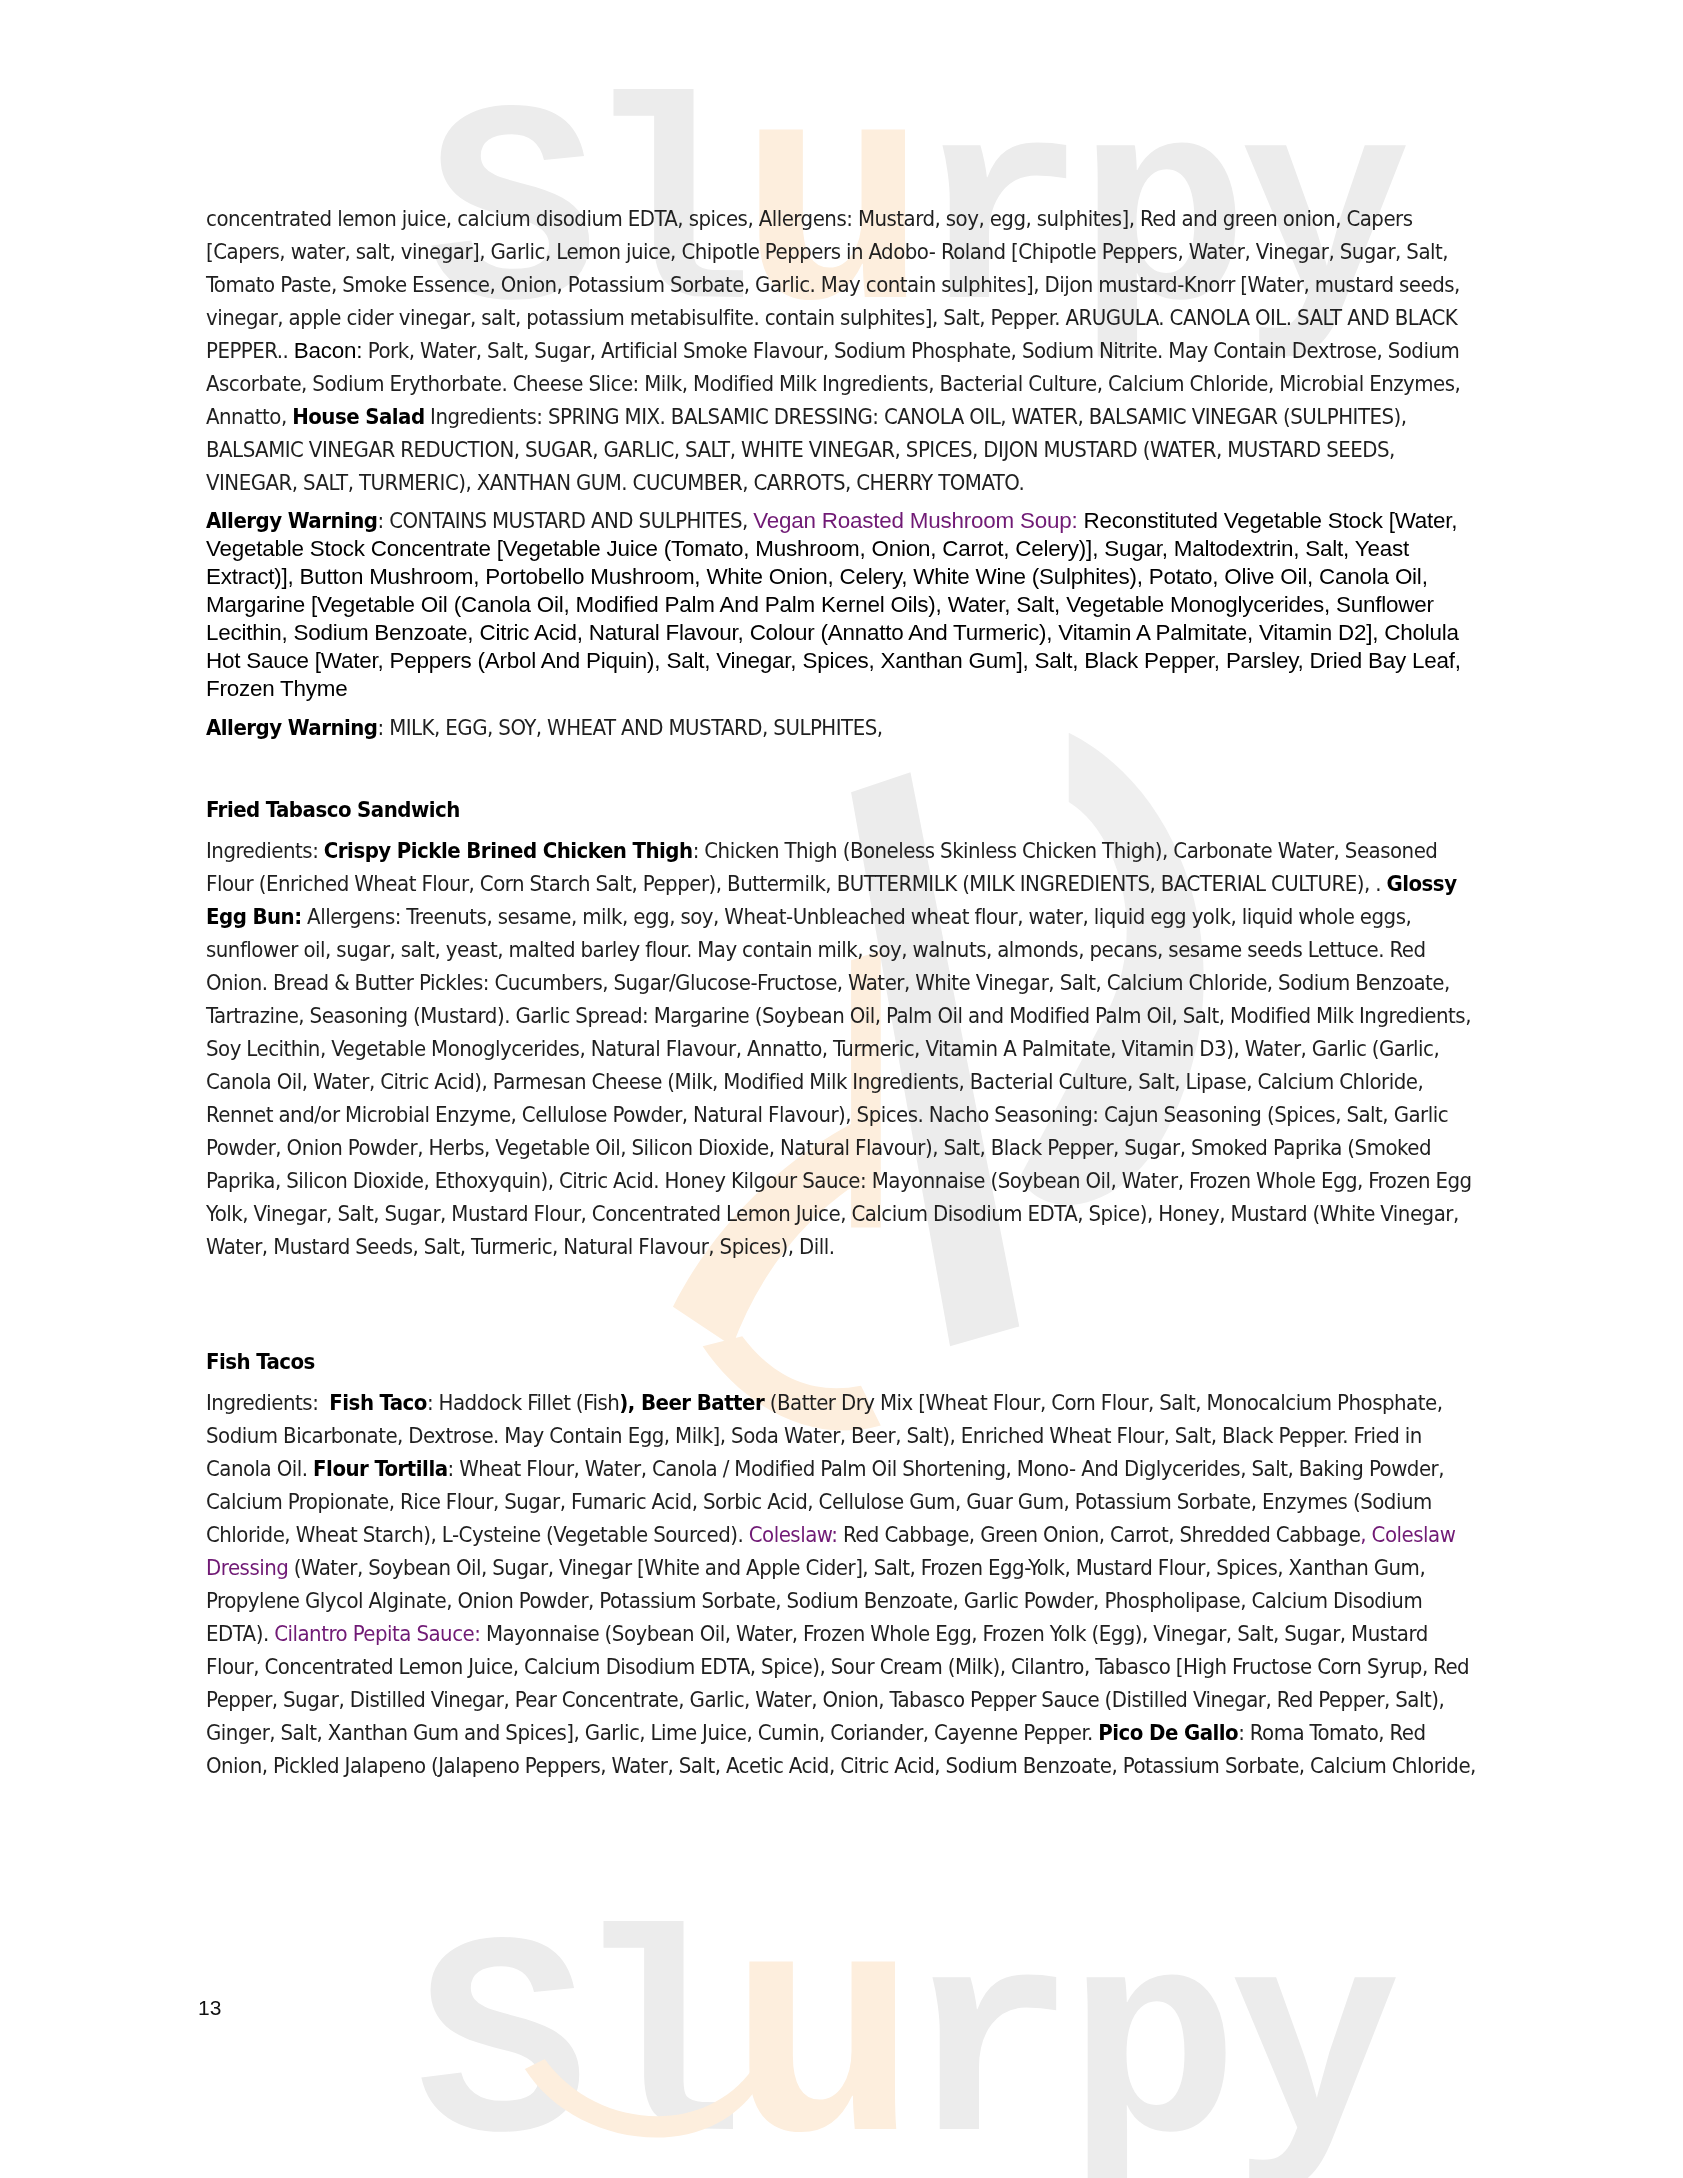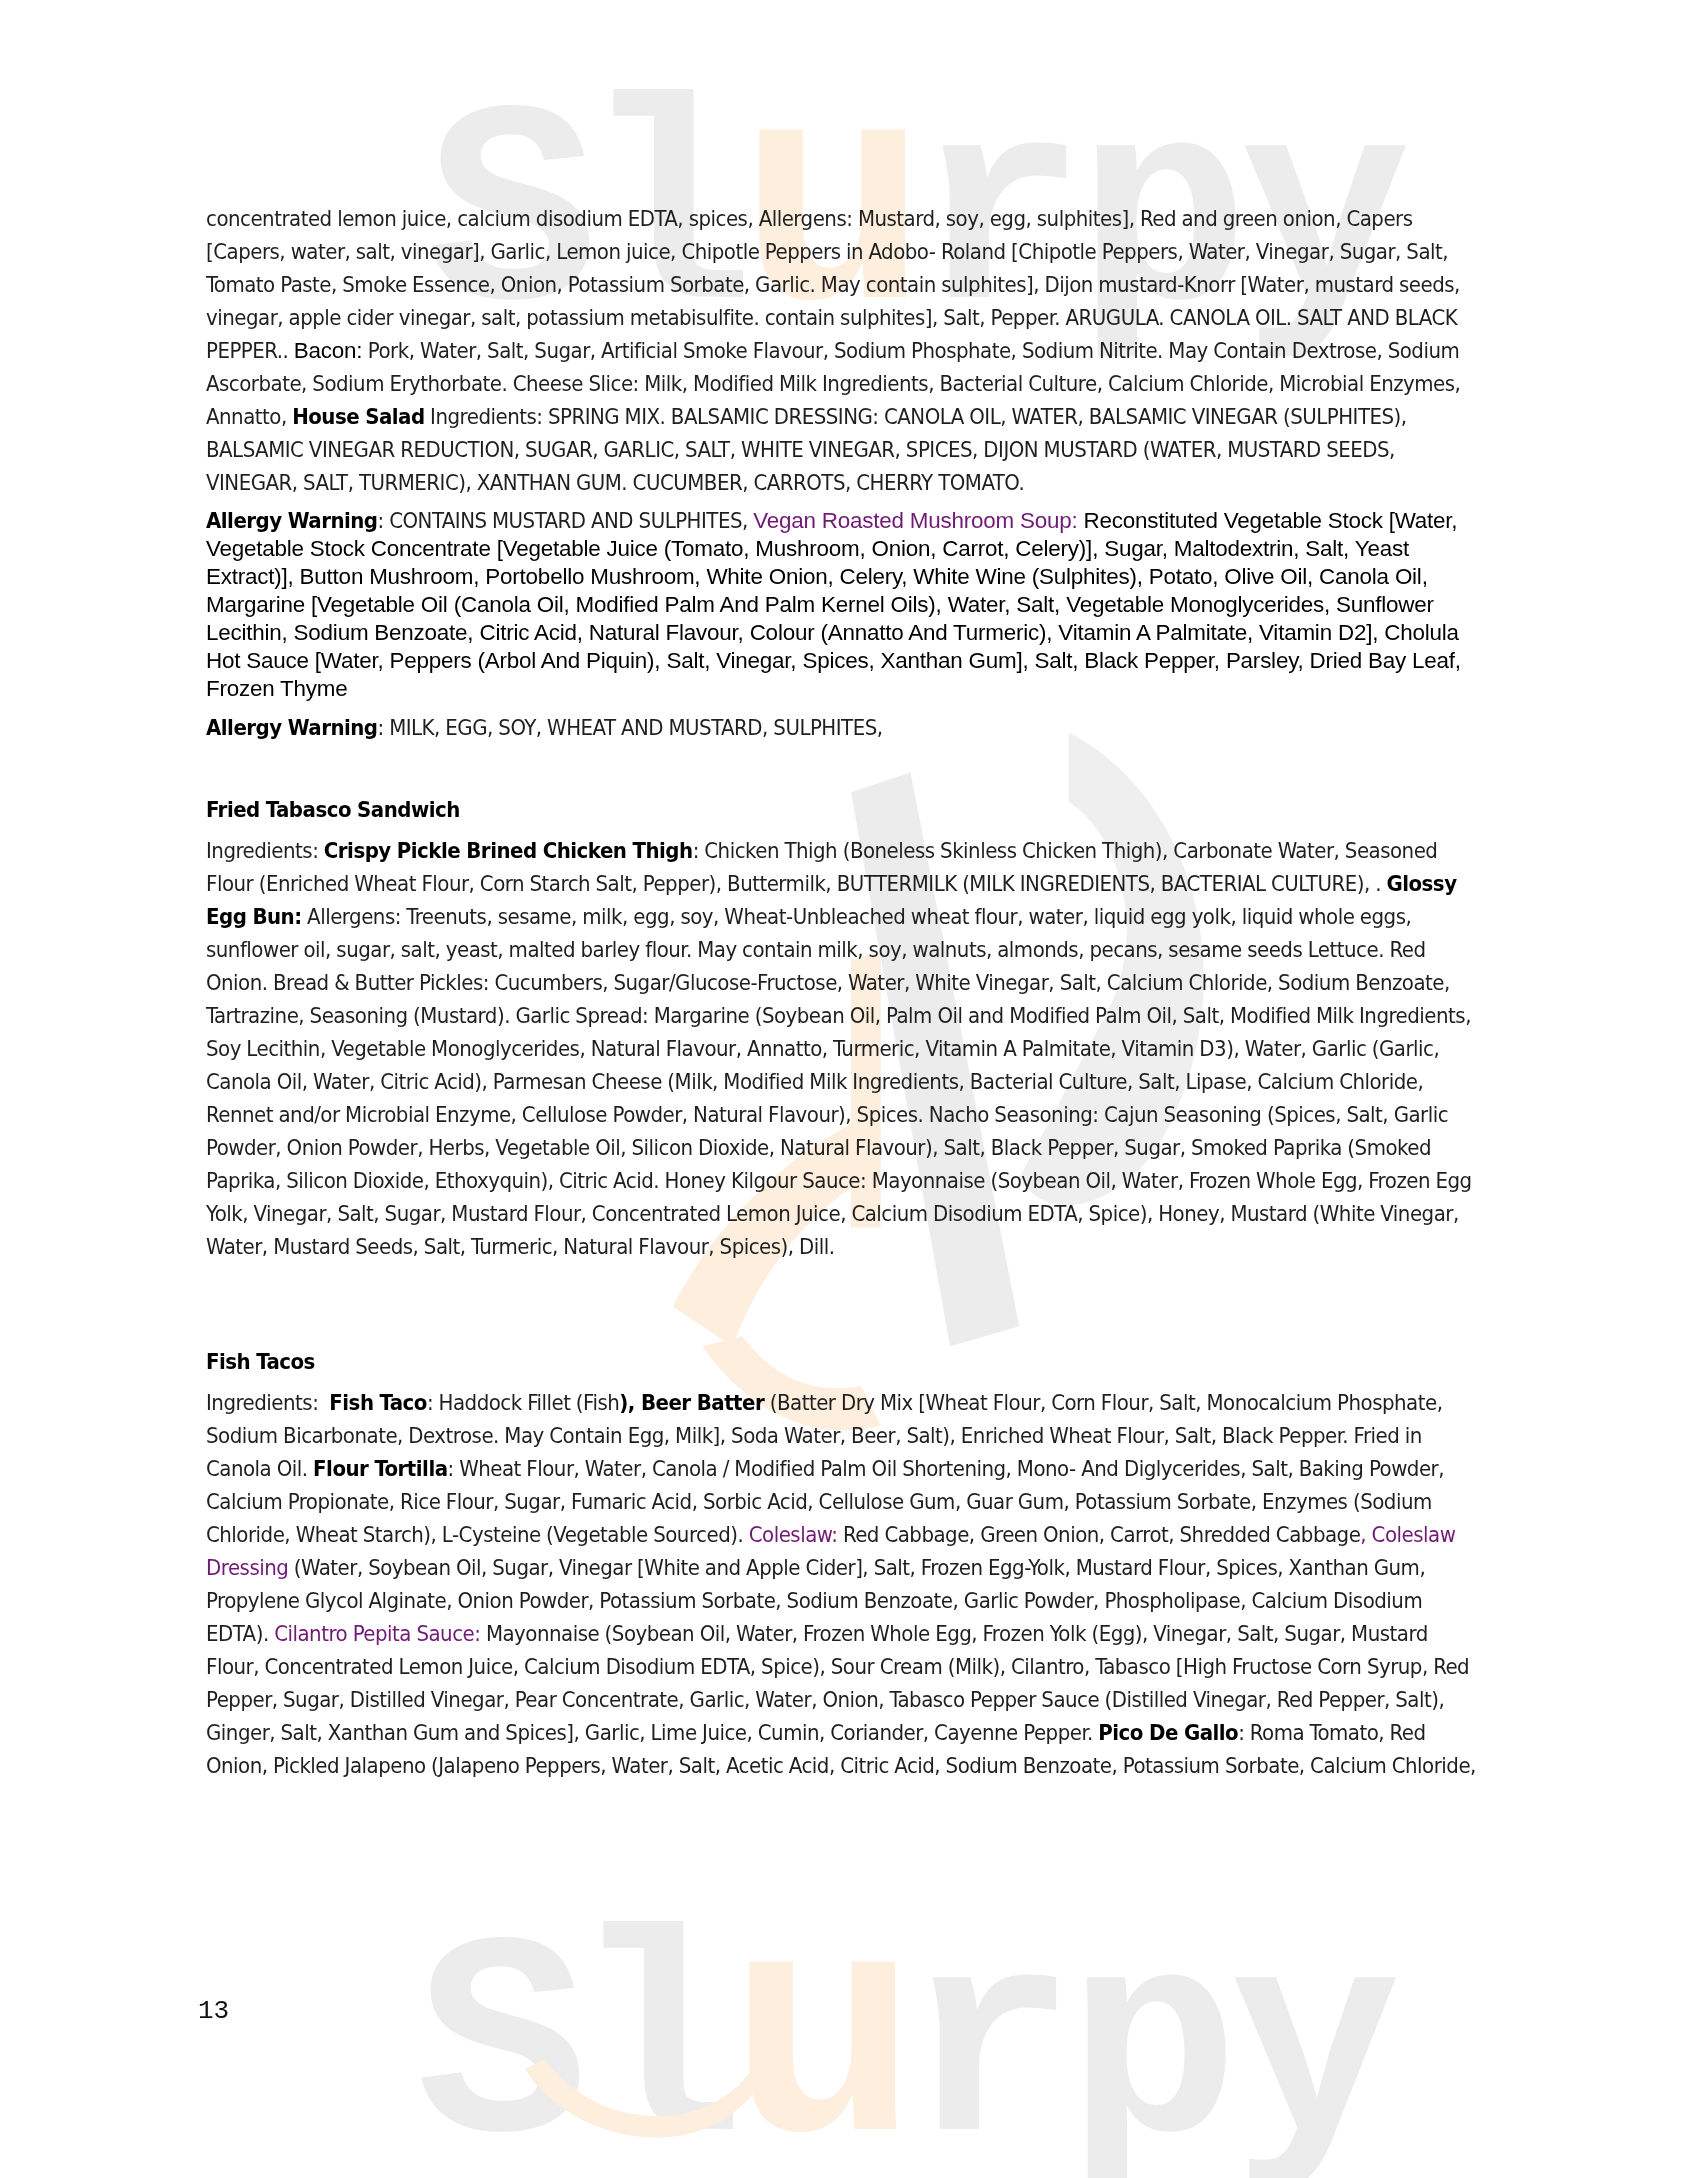--- a/index.html
+++ b/index.html
@@ -31,21 +31,21 @@
     font-family: "Liberation Sans", sans-serif;
     font-size: 22.4px; line-height: 28px; color: #000;
     letter-spacing: -0.2px;
   }
   .b { font-weight: normal; color: #701a75; }
   .m { color: #000; font-weight: 600; }
   p { margin: 8px; }
   .gap { height: 33px; }
   .page-num {
     position: absolute; left: 198px; top: 1996px; z-index: 1;
-    font-family: Liberation Mono, monospace; font-size: 26px; color: #111;
+    font-family: Liberation Sans, sans-serif; font-size: 21px; color: #111;
   }
 </style>
 </head>
 <body>
 
 <div class="page">
 
   <div class="wm wm-text" style="left:426px; top:54px;">
     <span class="wm-letter wm-grey" style="font-size:287px;">S</span><span class="wm-letter wm-grey" style="font-size:287px; margin-left:-6px;">l</span><span class="wm-letter wm-orange" style="font-size:317px; margin-left:-6px;">u</span><span class="wm-letter wm-grey" style="font-size:287px; margin-left:-4px;">r</span><span class="wm-letter wm-grey" style="font-size:287px;">p</span><span class="wm-letter wm-grey" style="font-size:287px;">y</span>
   </div>

